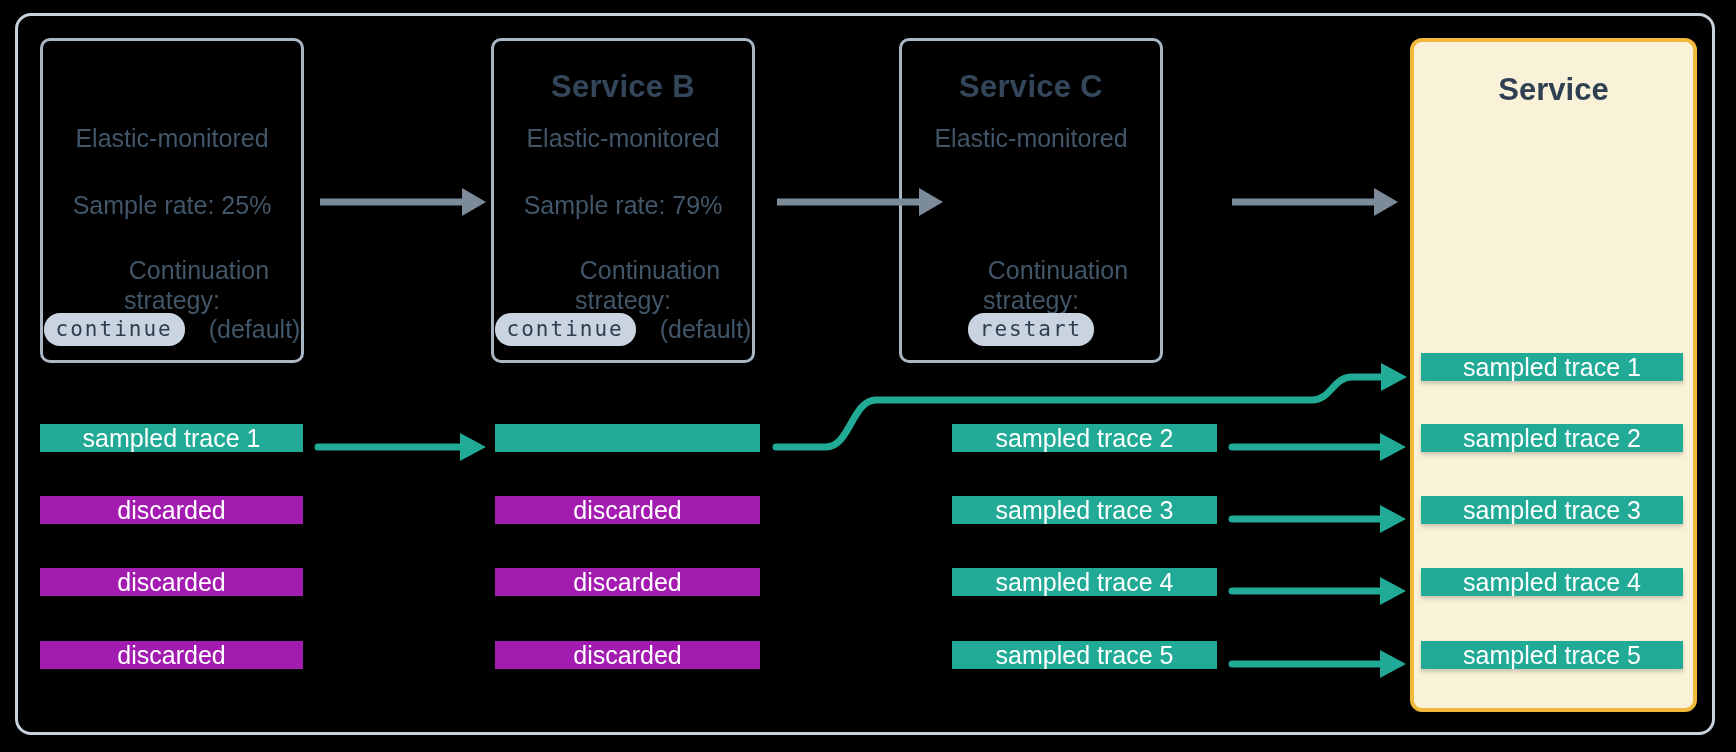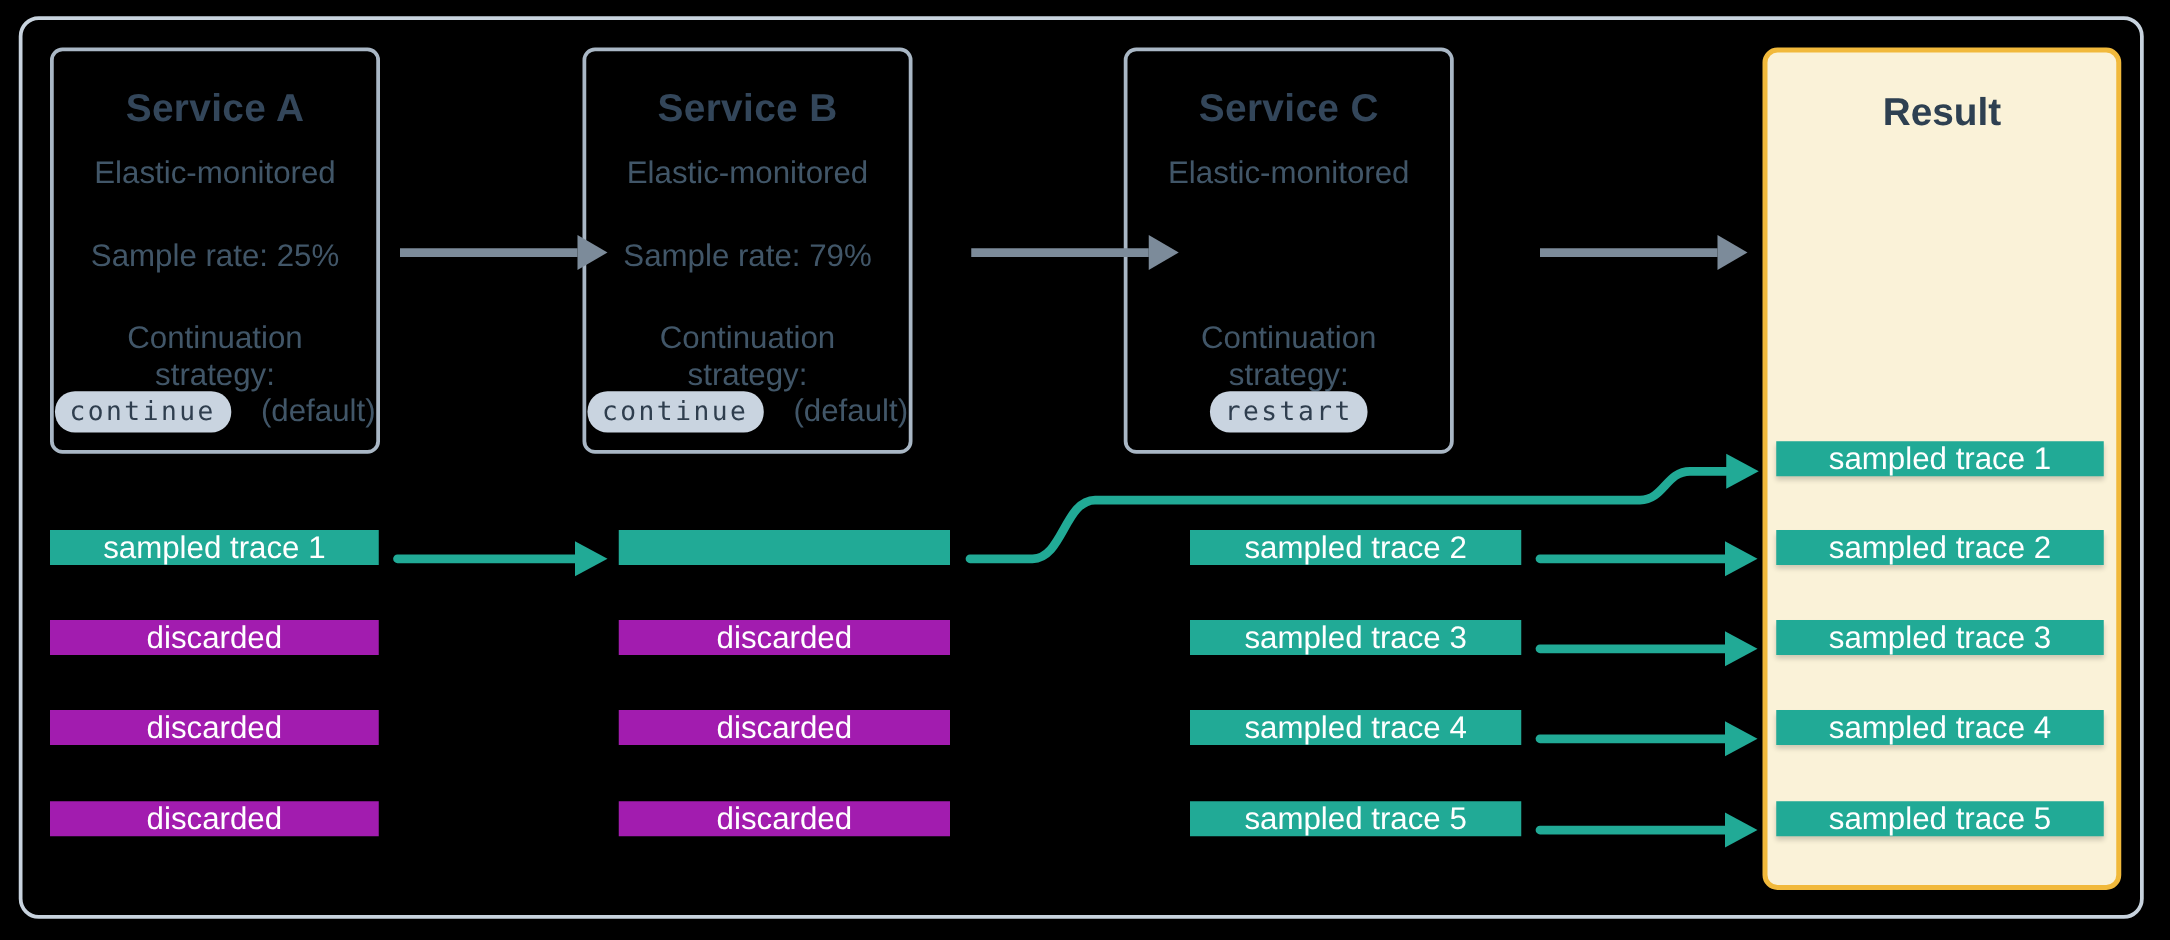--- a/index.html
+++ b/index.html
@@ -25,41 +25,41 @@
   }
   .service-box {
     position: absolute;
     top: 38px;
     width: 264px; height: 325px;
     border: 3px solid #A9B7C5;
     border-radius: 10px;
     box-sizing: border-box;
   }
   .service-box.a { left: 40px; }
-  .service-box.b { left: 466px; }
+  .service-box.b { left: 491px; }
   .service-box.c { left: 899px; }
 
   .svc-line {
     position: absolute;
     left: 0; width: 100%;
     text-align: center;
     color: #415668;
     font-size: 25px;
     line-height: 27px;
   }
   .svc-title {
     top: 32px;
     font-size: 31px;
     font-weight: bold;
     color: #33465A;
     letter-spacing: 0.3px;
   }
   .svc-monitored { top: 84px; }
   .svc-sample   { top: 151px; }
-  .svc-cont1    { top: 216px; }
+  .svc-cont1    { top: 216px; padding-left: 27px; }
   .svc-cont2    { top: 246px; }
 
   .badge-row {
     position: absolute;
     left: 0; top: 272px;
     width: 100%;
     display: flex;
     justify-content: center;
     align-items: center;
   }
@@ -134,21 +134,20 @@
   }
 </style>
 </head>
 <body>
 
 <div class="canvas">
 
   <div class="outer-frame"></div>
 
   <div class="service-box a">
-    <div class="svc-line svc-title">Service A</div>
     <div class="svc-line svc-monitored">Elastic-monitored</div>
     <div class="svc-line svc-sample">Sample rate: 25%</div>
     <div class="svc-line svc-cont1">Continuation</div>
     <div class="svc-line svc-cont2">strategy:</div>
     <div class="badge-row">
       <span class="code-badge">continue</span>
       <span class="badge-suffix">(default)</span>
     </div>
   </div>
 
@@ -169,21 +168,21 @@
     <div class="svc-line svc-monitored">Elastic-monitored</div>
     <div class="svc-line svc-cont1">Continuation</div>
     <div class="svc-line svc-cont2">strategy:</div>
     <div class="badge-row">
       <span class="code-badge">restart</span>
 
     </div>
   </div>
 
   <div class="result-box">
-    <div class="result-title">Result</div>
+    <div class="result-title">Service</div>
   </div>
 
   <svg class="arrow-layer" viewBox="0 0 1736 752">
 
     <g stroke="#7C8B9A" stroke-width="7" fill="#7C8B9A">
       <g>
         <line x1="320" y1="202" x2="462" y2="202"></line>
         <polygon points="486,202 462,188 462,216" stroke="none"></polygon>
       </g>
       <g>

